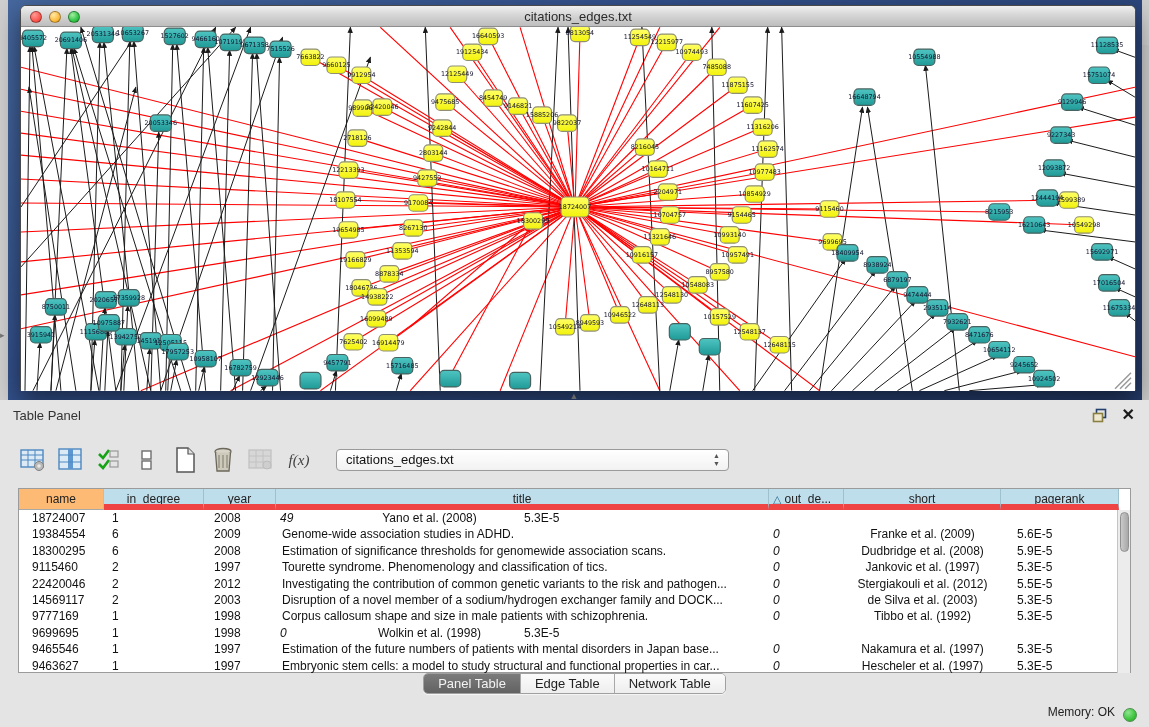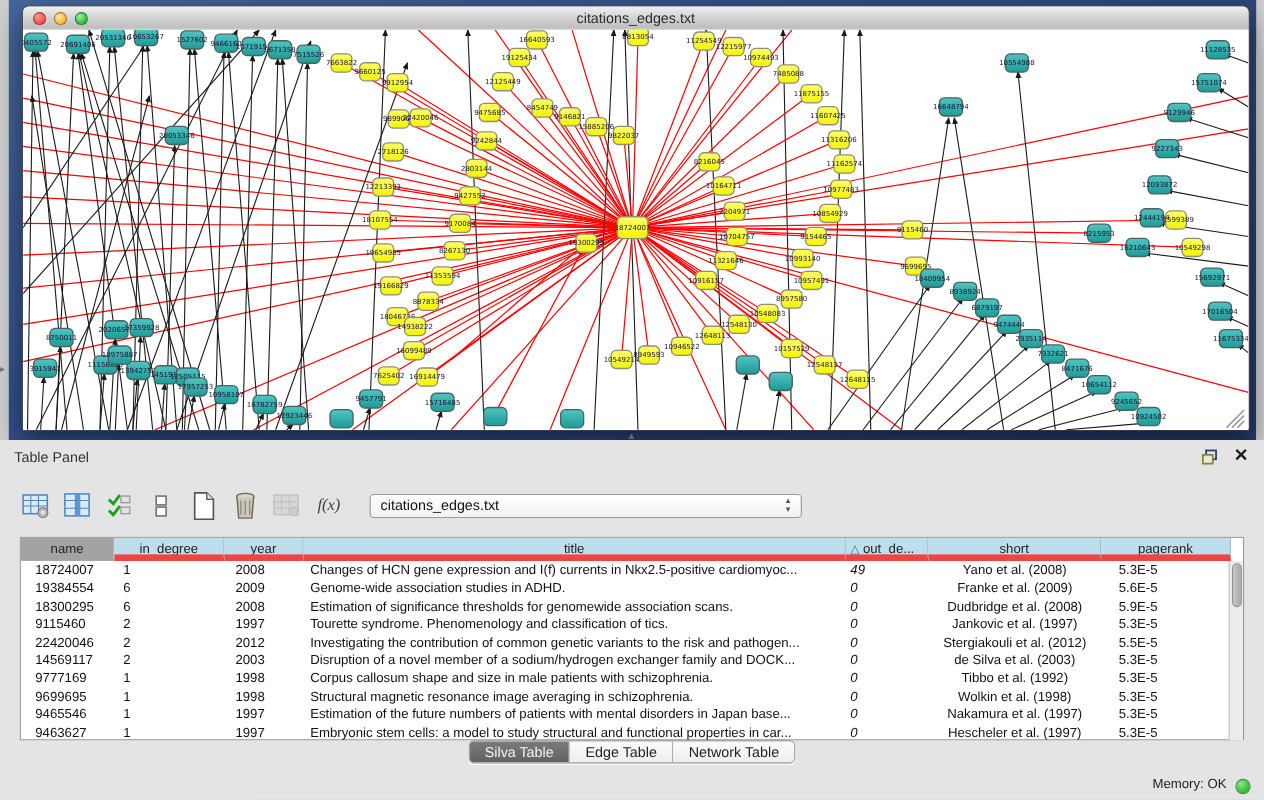--- a/index.html
+++ b/index.html
@@ -47,21 +47,21 @@
     line-height:20px; padding-left:9px; }
   .select-steppers { position:absolute; right:6px; top:2px; width:11px; text-align:center; color:#555;
     font-size:7px; line-height:8px; }
 
   
   .dtable { position:absolute; left:18px; top:88px; width:1113px; height:185px; background:#fff;
     border:1px solid #9b9b9b; font-size:12px; color:#111; }
   .thead { display:flex; height:21px; }
   .th { height:21px; line-height:20px; text-align:center; background:#bfdeec;
     border-right:1px solid #9fc0cd; border-bottom:6px solid #ef4444; color:#222; overflow:hidden; white-space:nowrap; }
-  .th.gray { background:#a3a3a3; border-right:1px solid #bdbdbd; border-bottom:1px solid #a8a8a8; }
+  .th.gray { background:#fdba74; border-right:1px solid #bdbdbd; border-bottom:1px solid #a8a8a8; }
   .sort-tri { color:#2b6e8e; font-size:11px; margin-right:3px; }
   .c0{width:85px;} .c1{width:100px;} .c2{width:72px;} .c3{width:493px;} .c4{width:75px;} .c5{width:157px;} .c6{width:118px;}
   .tbody { position:relative; }
   .tr { display:flex; height:16.4px; line-height:16.4px; white-space:nowrap; }
   .td { overflow:hidden; }
   .td.c0{ padding-left:13px; } .td.c1{ padding-left:8px; } .td.c2{ padding-left:10px; }
   .td.c3{ padding-left:6px; } .td.c4{ padding-left:4px;font-style:italic; } .td.c5{ text-align:center; } .td.c6{ padding-left:16px; }
   .vscroll { position:absolute; right:0; top:21px; width:13px; height:163px; background:#ececec; border-left:1px solid #c4c4c4; }
   .vthumb { position:absolute; left:1.5px; top:2px; width:9px; height:40px; background:linear-gradient(90deg,#c9c9c9,#a8a8a8); border-radius:5px; border:1px solid #909090; }
 
@@ -857,21 +857,20 @@
           <div class="th c3">title</div>
           <div class="th c4" style="text-align: left; padding-left: 4px;"><span class="sort-tri">△</span>out_de...</div>
           <div class="th c5">short</div>
           <div class="th c6">pagerank</div>
         </div>
       <div class="tbody" id="tbody">
           <div class="tr">
             <div class="td c0">18724007</div>
             <div class="td c1">1</div>
             <div class="td c2">2008</div>
-            <div class="td c3">Changes of HCN gene expression and I(f) currents in Nkx2.5-positive cardiomyoc...</div>
             <div class="td c4">49</div>
             <div class="td c5">Yano et al. (2008)</div>
             <div class="td c6">5.3E-5</div>
           </div>
           <div class="tr">
             <div class="td c0">19384554</div>
             <div class="td c1">6</div>
             <div class="td c2">2009</div>
             <div class="td c3">Genome-wide association studies in ADHD.</div>
             <div class="td c4">0</div>
@@ -920,21 +919,20 @@
             <div class="td c2">1998</div>
             <div class="td c3">Corpus callosum shape and size in male patients with schizophrenia.</div>
             <div class="td c4">0</div>
             <div class="td c5">Tibbo et al. (1992)</div>
             <div class="td c6">5.3E-5</div>
           </div>
           <div class="tr">
             <div class="td c0">9699695</div>
             <div class="td c1">1</div>
             <div class="td c2">1998</div>
-            <div class="td c3">Structural magnetic resonance image averaging in schizophrenia.</div>
             <div class="td c4">0</div>
             <div class="td c5">Wolkin et al. (1998)</div>
             <div class="td c6">5.3E-5</div>
           </div>
           <div class="tr">
             <div class="td c0">9465546</div>
             <div class="td c1">1</div>
             <div class="td c2">1997</div>
             <div class="td c3">Estimation of the future numbers of patients with mental disorders in Japan base...</div>
             <div class="td c4">0</div>
@@ -951,21 +949,21 @@
             <div class="td c6">5.3E-5</div>
           </div>
         </div>
       <div class="vscroll">
         <div class="vthumb"></div>
       </div>
     </div>
 
     <div class="tabs">
       <div class="seg" id="tabseg">
-          <div class="seg-btn active">Silva Table</div>
+          <div class="seg-btn active">Panel Table</div>
           <div class="seg-btn">Edge Table</div>
           <div class="seg-btn">Network Table</div>
         </div>
     </div>
 
     <div class="statusbar">
       <span class="memory">Memory: OK</span>
       <span class="mem-dot"></span>
     </div>
   </div>

